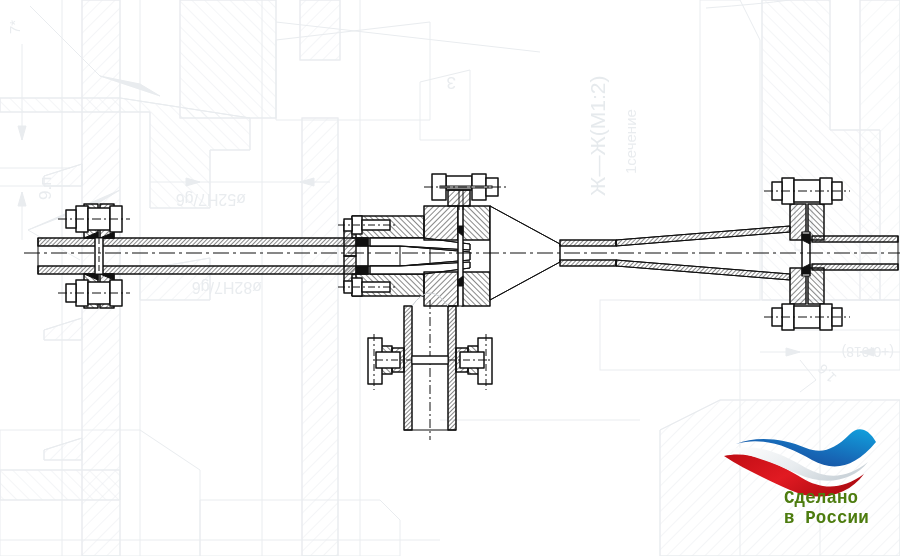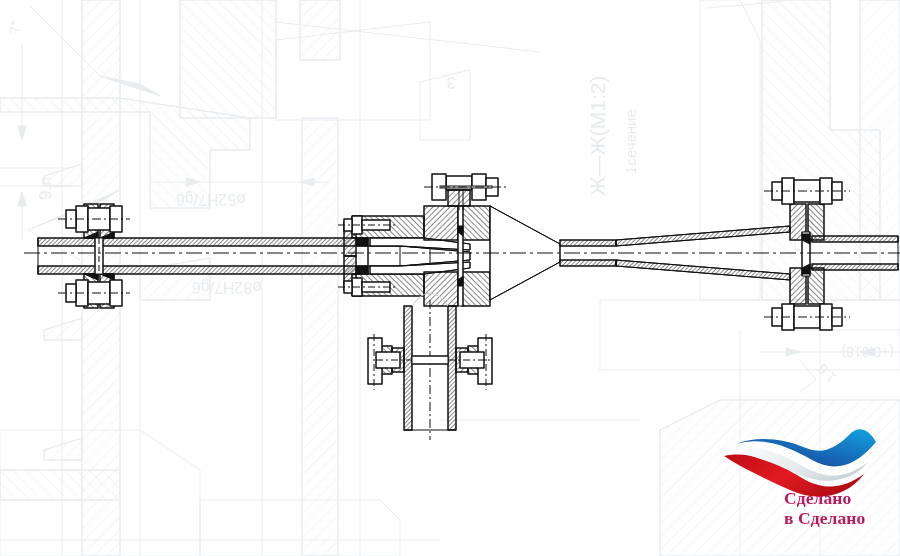--- a/index.html
+++ b/index.html
@@ -5,22 +5,22 @@
   html,body{margin:0;padding:0;background:#fff;}
   body{width:900px;height:556px;overflow:hidden;
        font-family:"Liberation Sans","DejaVu Sans",sans-serif;}
   #stage{position:relative;width:900px;height:556px;background:#ffffff;}
   #stage svg{position:absolute;left:0;top:0;}
   .layer{position:absolute;left:0;top:0;width:900px;height:556px;}
   
   #logo{position:absolute;left:718px;top:420px;width:178px;height:126px;}
   #logo .bird{position:absolute;left:0;top:0;}
   #logo .brand{position:absolute;left:66px;top:68px;width:112px;
-      font-weight:bold;font-size:17.5px;line-height:20px;color:#be185d;
-      letter-spacing:.1px;font-family:Liberation Serif, serif;}
+      font-weight:bold;font-size:17.5px;line-height:20px;color:#4d7c0f;
+      letter-spacing:.1px;font-family:Liberation Mono, monospace;}
   .bgtext{position:absolute;color:#e9ecef;font-size:15px;white-space:nowrap;
       font-family:"Liberation Sans","DejaVu Sans",sans-serif;}
   .vtext{position:absolute;white-space:nowrap;color:#eceff1;}
 </style>
 </head>
 <body>
 
 <div id="stage">
 
 <svg class="layer" width="900" height="556" viewBox="0 0 900 556">
@@ -409,17 +409,17 @@
 
     <path d="M10 30 C34 22 62 32 88 48 C110 60 130 58 150 42
              C134 62 106 66 80 54 C54 42 30 34 10 30 Z" fill="url(#gWhite)"></path>
 
     <path d="M18 24 C44 16 70 26 94 40 C116 52 136 48 158 22
              C150 8 140 6 132 14 C116 30 104 34 88 28
              C64 18 38 16 18 24 Z" fill="url(#gBlue)"></path>
   </svg>
   <div class="brand">
     <div>Сделано</div>
-    <div>в Сделано</div>
+    <div>в России</div>
   </div>
 </div>
 
 </div>
 
 </body></html>

